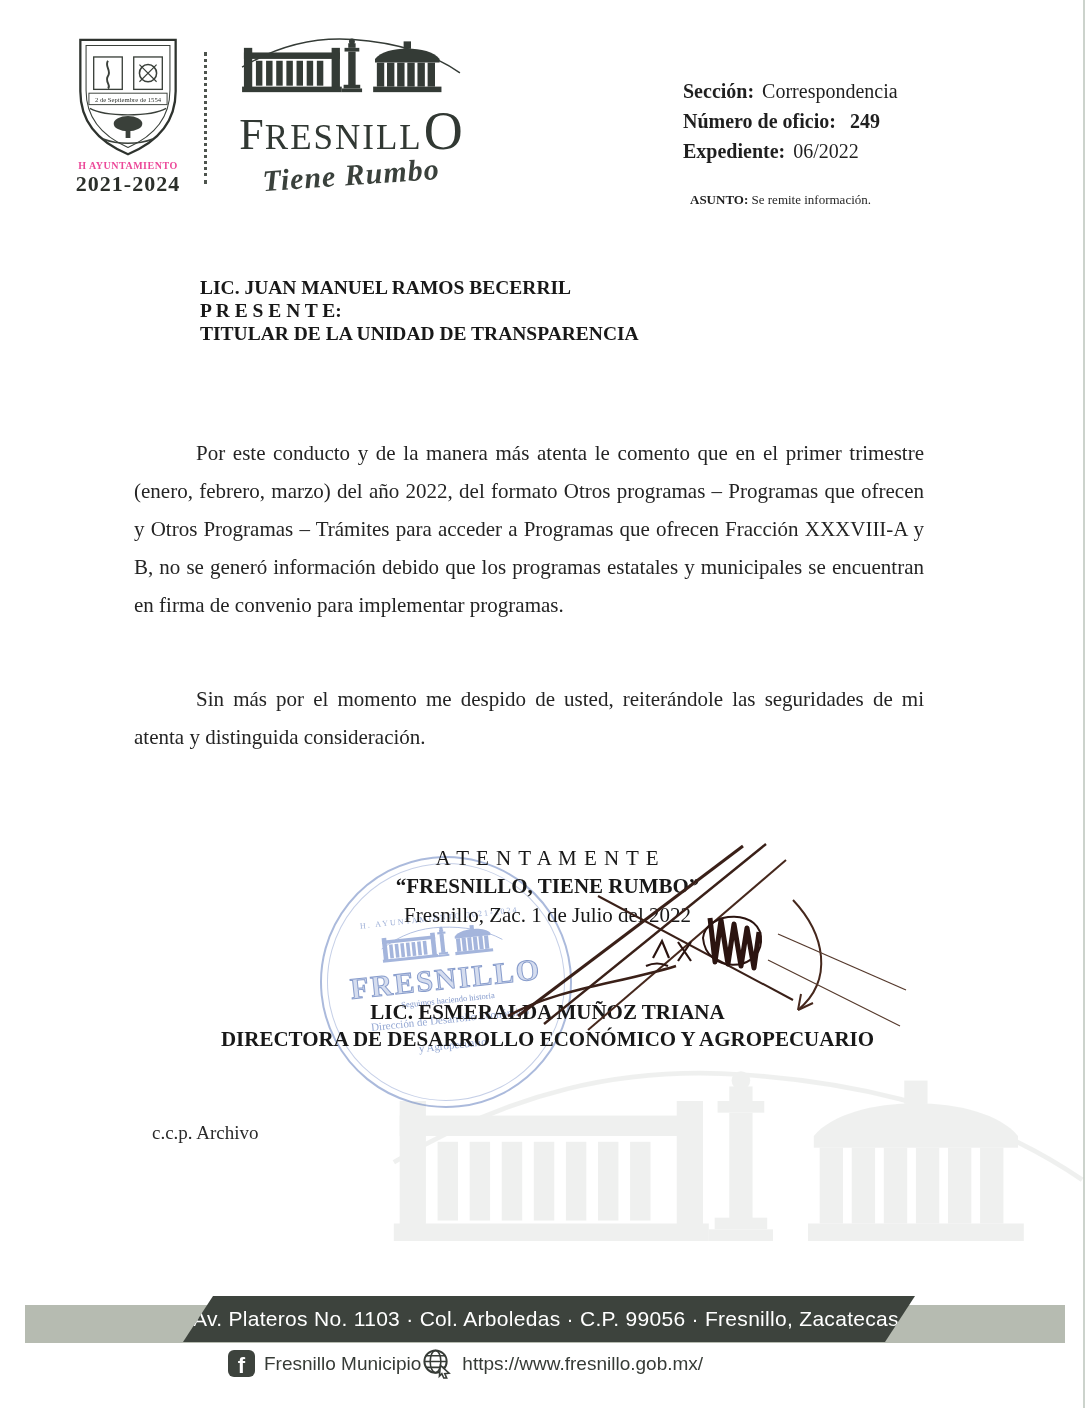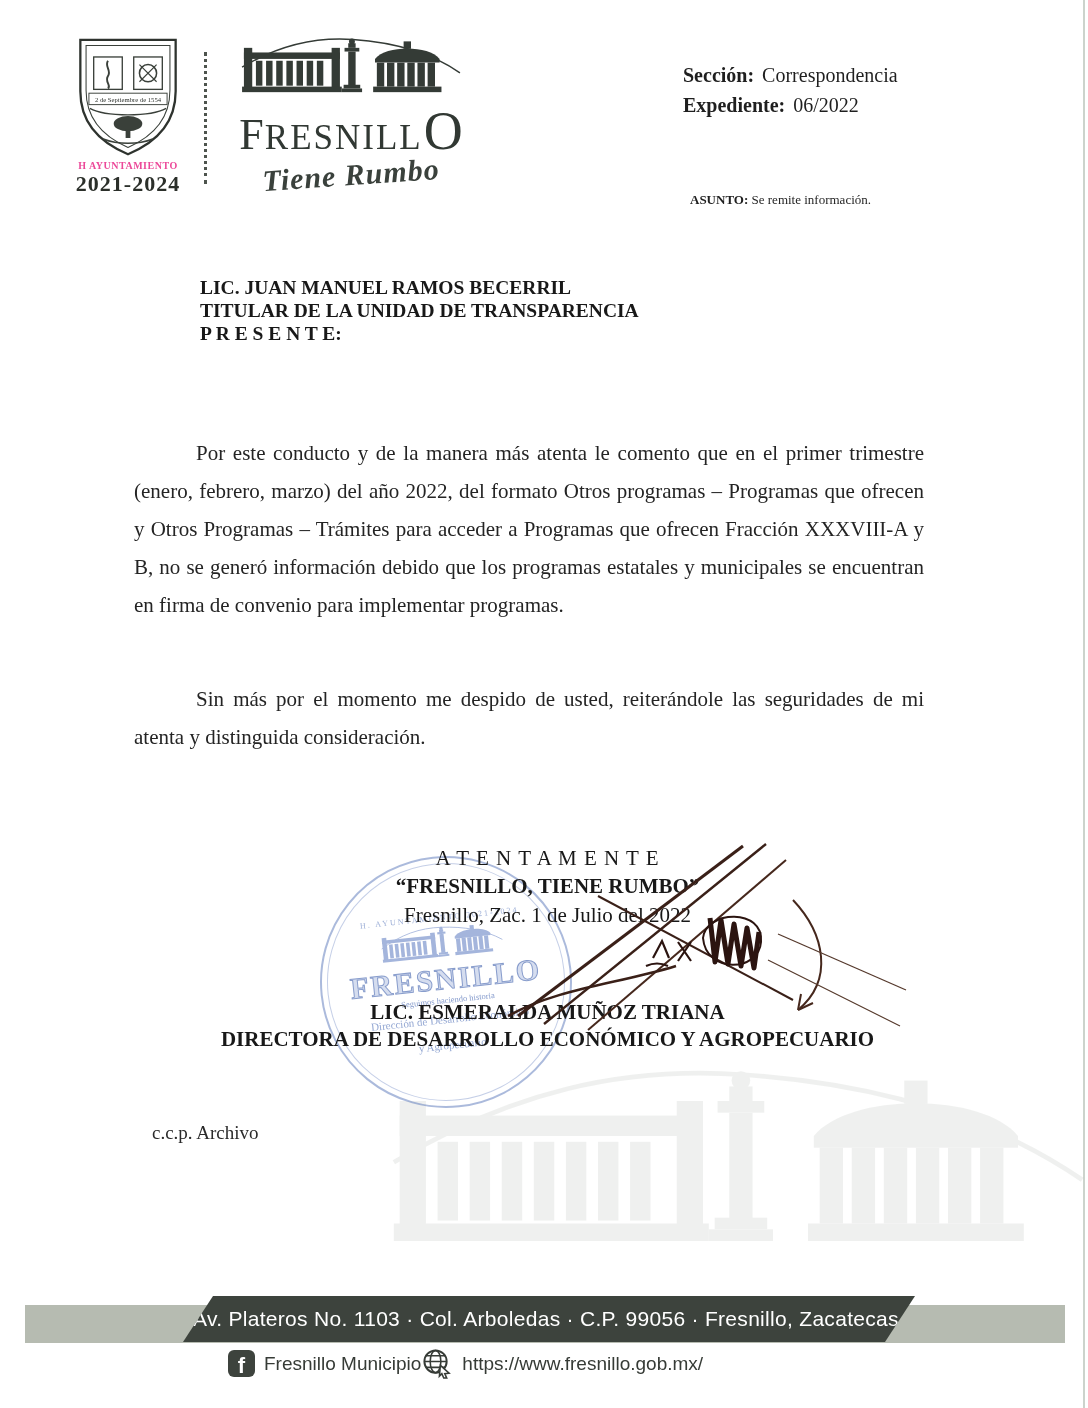--- a/index.html
+++ b/index.html
@@ -21,21 +21,21 @@
 
   .logo{position:absolute; left:226px; top:34px; width:250px; text-align:center; color:#343b36;}
   .logo-monuments{display:block; margin:0 auto;}
   .logo-word{display:flex; align-items:baseline; justify-content:center; line-height:1; margin-top:-2px; color:#313833;}
   .logo-word .lf{font-size:44px; letter-spacing:1px;}
   .logo-word .lmid{font-size:35px; letter-spacing:2px;font-family:Liberation Serif, serif;}
   .logo-word .lo{font-size:54px; margin-left:1px;}
   .logo-tagline{font-size:30px; font-weight:bold; font-style:italic; transform:rotate(-4deg);
     margin-top:0px; letter-spacing:1px; color:#3a413c;}
 
-  .meta{position:absolute; left:683px; top:60px; font-size:20px; line-height:30px; white-space:nowrap;}
+  .meta{position:absolute; left:683px; top:76px; font-size:20px; line-height:30px; white-space:nowrap;}
   .meta .lbl{font-weight:bold;}
   .meta .val{margin-left:8px;}
   .meta .val-oficio{margin-left:14px; font-weight:bold;}
 
   .asunto{position:absolute; left:690px; top:192px; font-size:13px; white-space:nowrap;}
   .asunto .lbl{font-weight:bold;}
 
   
   .recipient{position:absolute; left:152px; top:276px; font-size:19.5px; font-weight:bold; line-height:23px; color:#181818;margin-left:48px;}
 
@@ -171,33 +171,36 @@
         <span class="lo">O</span>
     </div>
     <div class="logo-tagline">Tiene Rumbo</div>
   </div>
 
   <div class="meta">
     <div>
       <span class="lbl">Sección:</span><span class="val">Correspondencia</span>
     </div>
     <div>
+      <span class="lbl">Número de oficio:</span><span class="val val-oficio">249</span>
+    </div>
+    <div>
       <span class="lbl">Expediente:</span><span class="val">06/2022</span>
     </div>
   </div>
 
   <div class="asunto">
     <span class="lbl">ASUNTO:</span>
     <span>Se remite información.</span>
   </div>
 
   <div class="recipient">
     <div>LIC. JUAN MANUEL RAMOS BECERRIL</div>
+    <div>P R E S E N T E:</div>
     <div>TITULAR DE LA UNIDAD DE TRANSPARENCIA</div>
-    <div>P R E S E N T E:</div>
   </div>
 
   <p class="bodyp p1">Por este conducto y de la manera más atenta le comento que en el primer trimestre (enero, febrero, marzo) del año 2022, del formato Otros programas – Programas que ofrecen y Otros Programas – Trámites para acceder a Programas que ofrecen Fracción XXXVIII-A y B, no se generó información debido que los programas estatales y municipales se encuentran en firma de convenio para implementar programas.</p>
   <p class="bodyp p2">Sin más por el momento me despido de usted, reiterándole las seguridades de mi atenta y distinguida consideración.</p>
 
   <div class="closing">
     <div class="salutation">A T E N T A M E N T E</div>
     <div class="slogan">“FRESNILLO, TIENE RUMBO”</div>
     <div class="dateline">Fresnillo, Zac. 1 de Julio del 2022</div>
     <div class="spacer"></div>

